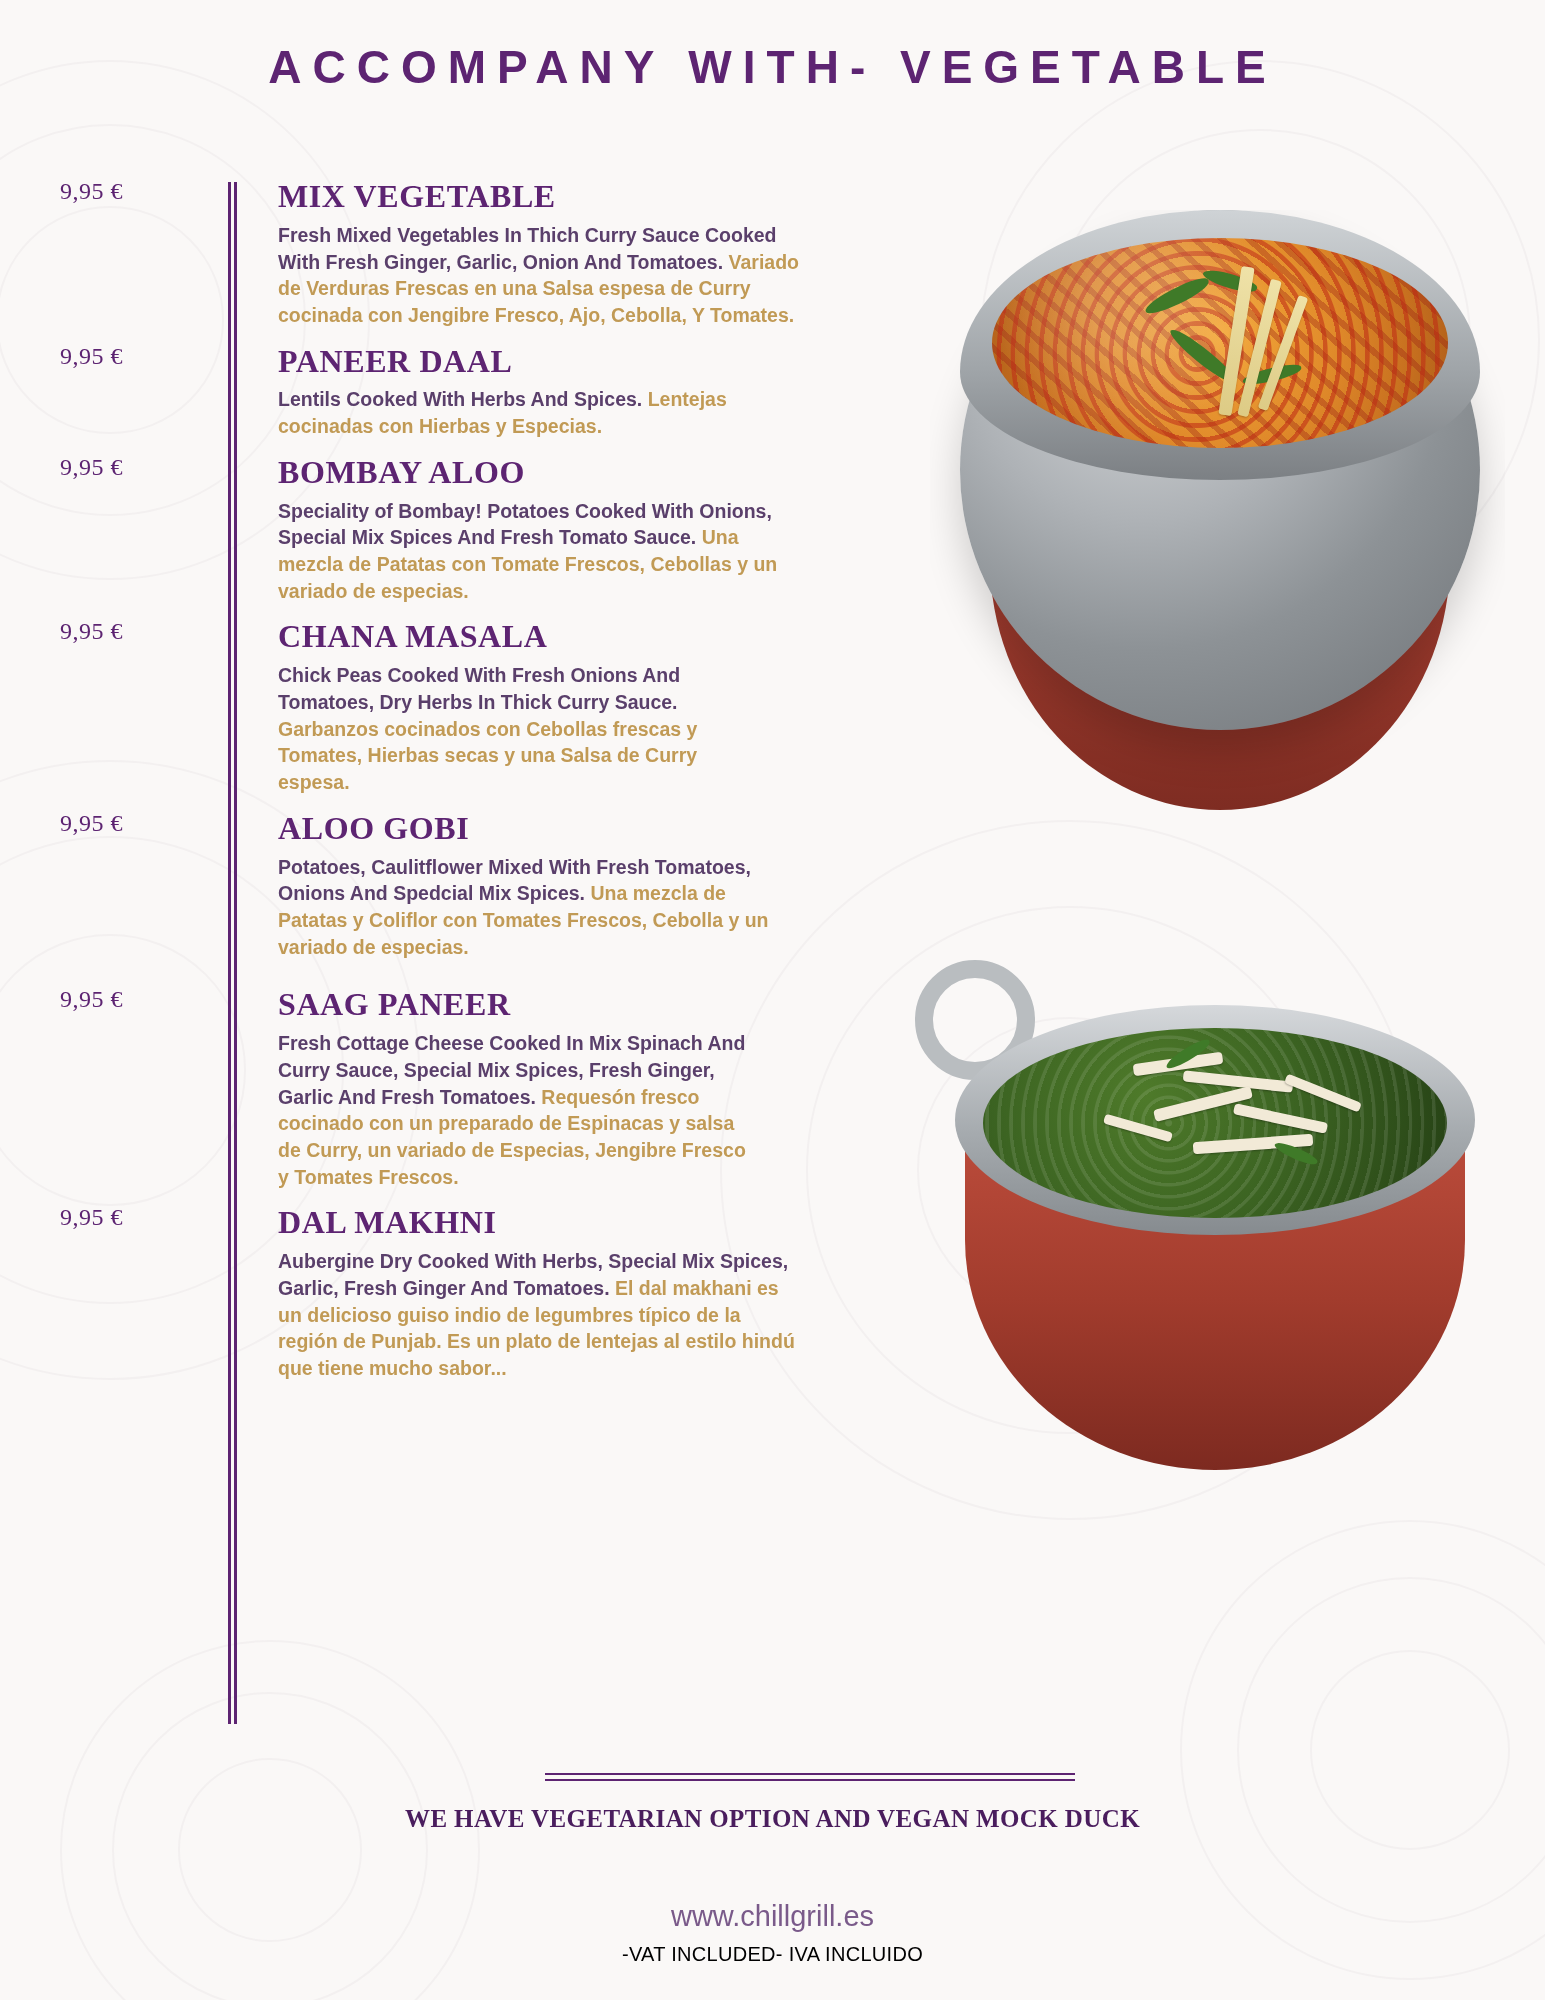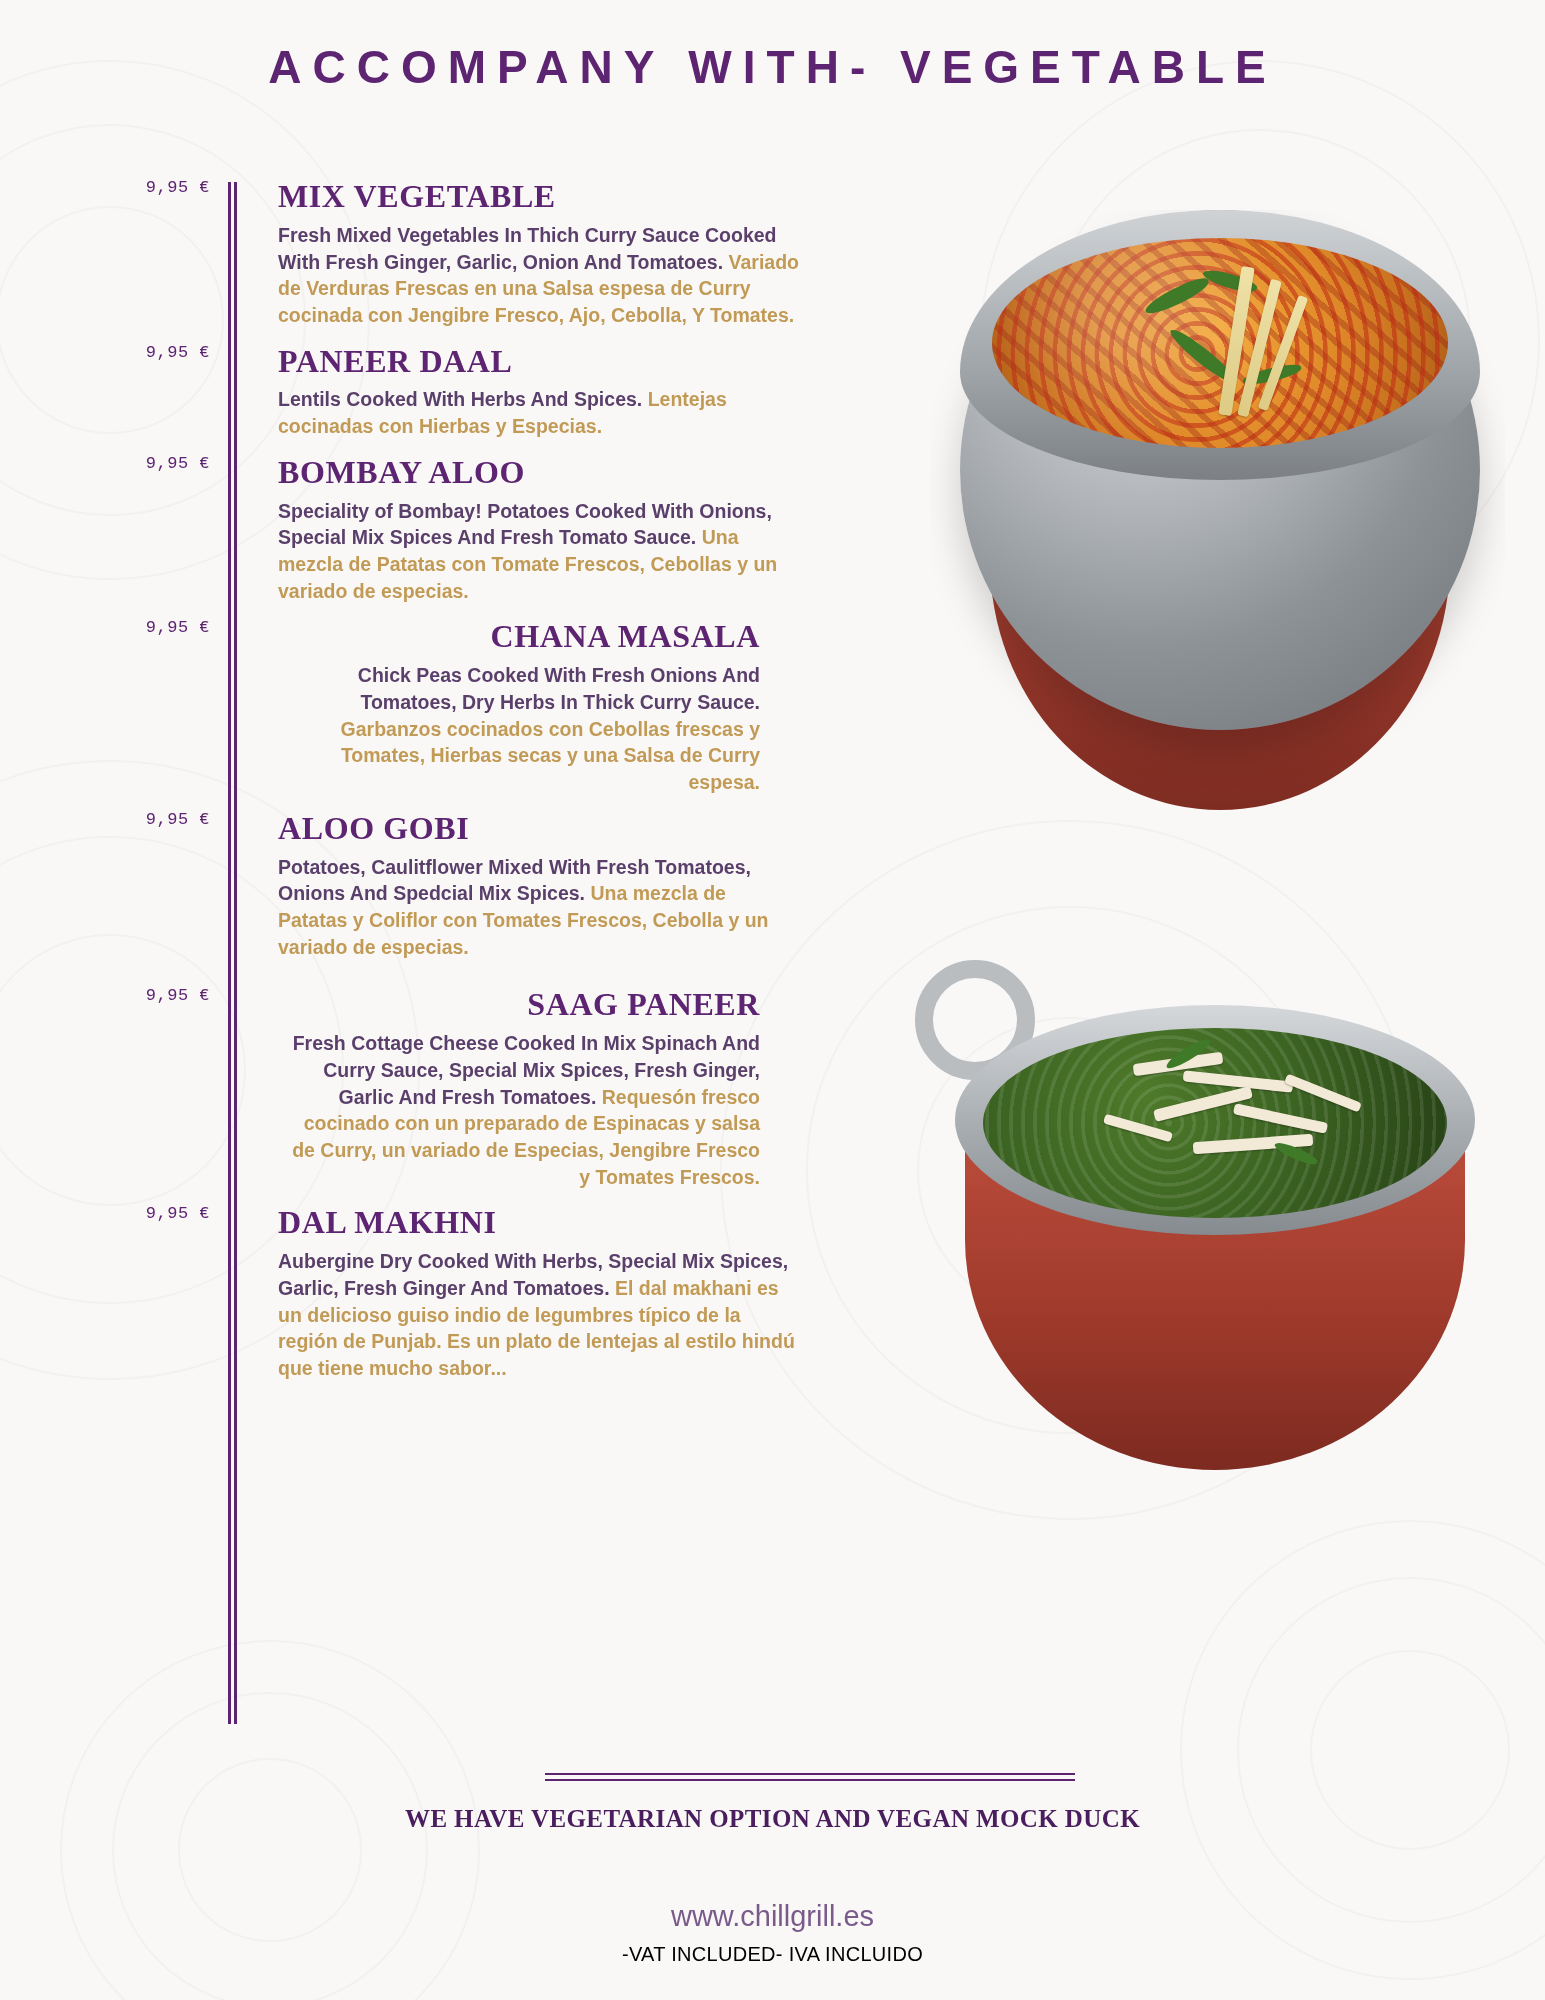--- a/index.html
+++ b/index.html
@@ -74,23 +74,23 @@
     width: 1000px;
   }
   .item {
     position: relative;
     margin-bottom: 4px;
   }
   .price {
     position: absolute;
     left: 60px;
     width: 150px;
-    text-align: right;
-    font-family: Liberation Mono, monospace;
-    font-size: 17px;
+    text-align: left;
+    font-family: Liberation Serif, serif;
+    font-size: 24px;
     color: #5d2472;
     font-weight: 400;
     letter-spacing: 0.5px;
   }
   .body {
     margin-left: 278px;
     padding-right: 40px;
   }
   .name {
     font-family: "Liberation Serif", serif;
@@ -110,21 +110,21 @@
     margin-bottom: 14px;
   }
   .desc .es {
     color: #c19a55;
     font-weight: bold;
   }
 
   
   .w-narrow .body { padding-right: 260px; }
   .w-mid .body { padding-right: 200px; }
-  .w-wide .body { padding-right: 240px; text-align: right; }
+  .w-wide .body { padding-right: 240px; }
 
   
   .dish {
     position: absolute;
     overflow: hidden;
   }
   .dish-1 {
     left: 930px;
     top: 210px;
     width: 575px;

